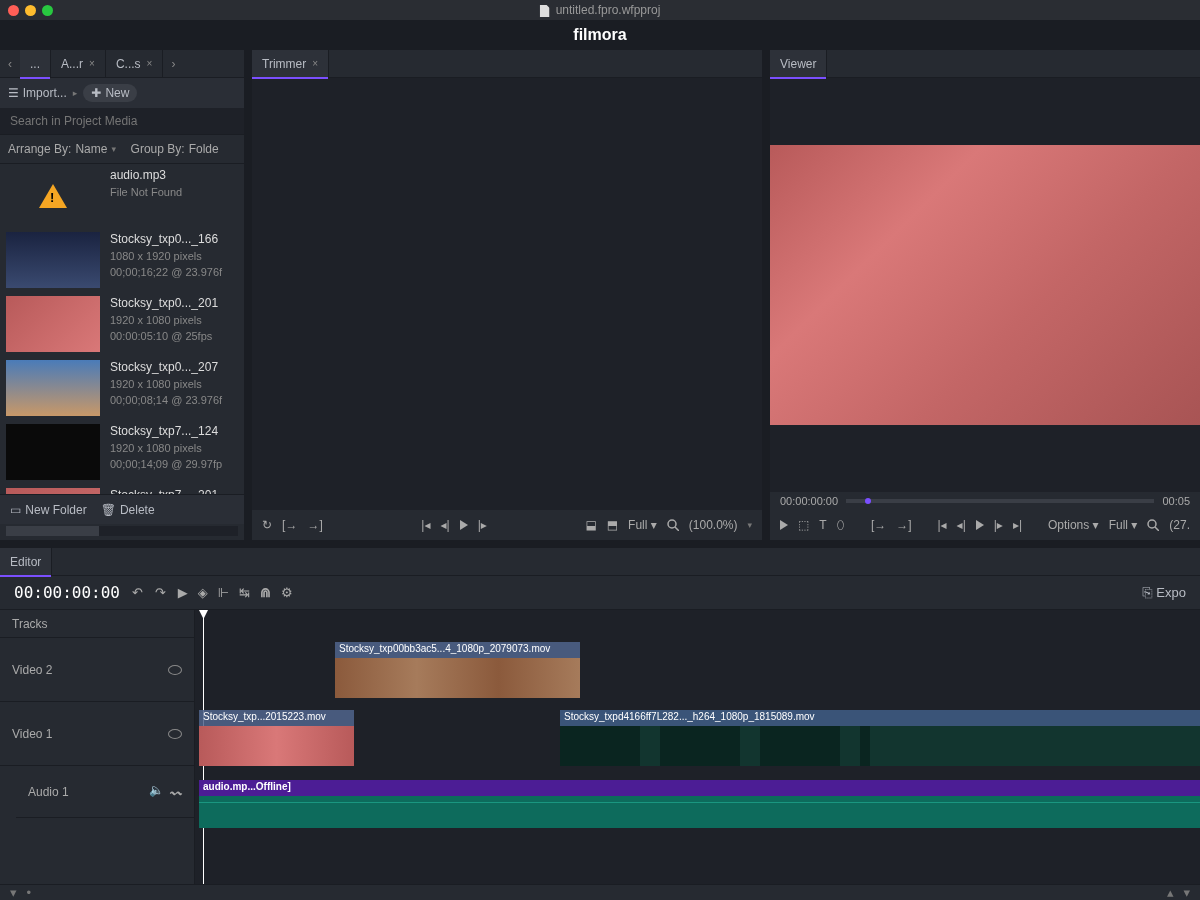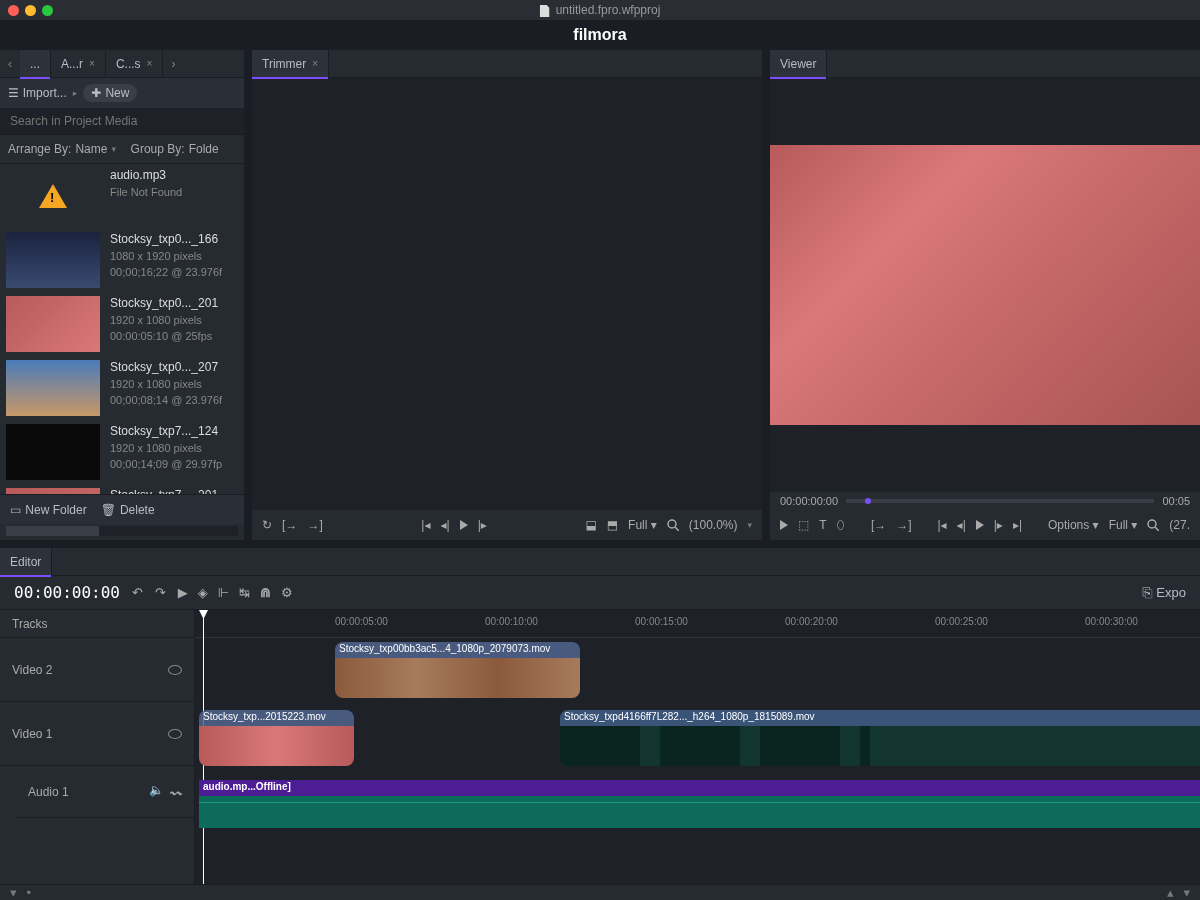--- a/index.html
+++ b/index.html
@@ -58,21 +58,21 @@
 .track-labels { width:195px; background:#262a31; border-right:1px solid #1a1d23; }
 .tl-row { height:28px; display:flex; align-items:center; padding:0 12px; font-size:12px; color:#aaa; border-bottom:1px solid #1a1d23; gap:8px; }
 .tl-row.tall{ height:64px; }
 .tl-row.audio{ height:52px;margin-left:16px; }
 .tl-row .icons{ margin-left:auto; display:flex; gap:6px; }
 .track-area { flex:1; background:#1e2128; position:relative; overflow:hidden; }
 .ruler { height:28px; border-bottom:1px solid #333; position:relative; font-size:10px; color:#888; }
 .ruler span{ position:absolute; top:6px; }
 .playhead { position:absolute; left:8px; top:0; bottom:0; width:1px; background:#fff; }
 .playhead::before{ content:""; position:absolute; top:0; left:-4px; width:9px; height:9px; background:#fff; clip-path:polygon(0 0,100% 0,50% 100%); }
-.clip { position:absolute; height:56px; border-radius:8px; overflow:hidden; }
+.clip { position:absolute; height:56px; border-radius:0; overflow:hidden; }
 .clip-label { position:absolute; top:0; left:0; right:0; height:16px; background:rgba(80,100,140,0.85); font-size:10px; color:#fff; padding:1px 4px; white-space:nowrap; overflow:hidden; text-overflow:ellipsis; }
 .clip-body { position:absolute; top:16px; left:0; right:0; bottom:0; }
 .clip.video2 { top:32px; left:140px; width:245px; }
 .clip.video2 .clip-body { background:linear-gradient(90deg,#8b5a3c,#a67b5b,#8b5a3c,#a67b5b); }
 .clip.video1a { top:100px; left:4px; width:155px; }
 .clip.video1a .clip-body { background:linear-gradient(90deg,#b85a5a,#d97878,#b85a5a); }
 .clip.video1b { top:100px; left:365px; width:650px; }
 .clip.video1b .clip-label { background:#3a5478; }
 .clip.video1b .clip-body { background:#12352f; }
 .clip.video1b .clip-body::after{ content:""; position:absolute; left:0; width:310px; top:0; bottom:0; background:repeating-linear-gradient(90deg,#0a2520 0,#0a2520 80px,#12352f 80px,#12352f 100px); }
@@ -302,28 +302,20 @@
         </div>
         <div class="tl-row audio">
           <span>Audio 1</span>
           <div class="icons">
               <span>🔈</span>
               <span>〰</span>
             </div>
         </div>
       </div>
       <div class="track-area">
-        <div class="ruler">
-          <span style="left:140px">00:00:05:00</span>
-          <span style="left:290px">00:00:10:00</span>
-          <span style="left:440px">00:00:15:00</span>
-          <span style="left:590px">00:00:20:00</span>
-          <span style="left:740px">00:00:25:00</span>
-          <span style="left:890px">00:00:30:00</span>
-        </div>
         <div class="playhead"></div>
         <div class="clip video2">
           <div class="clip-label">Stocksy_txp00bb3ac5...4_1080p_2079073.mov</div>
           <div class="clip-body"></div>
         </div>
         <div class="clip video1a">
           <div class="clip-label">Stocksy_txp...2015223.mov</div>
           <div class="clip-body"></div>
         </div>
         <div class="clip video1b">

